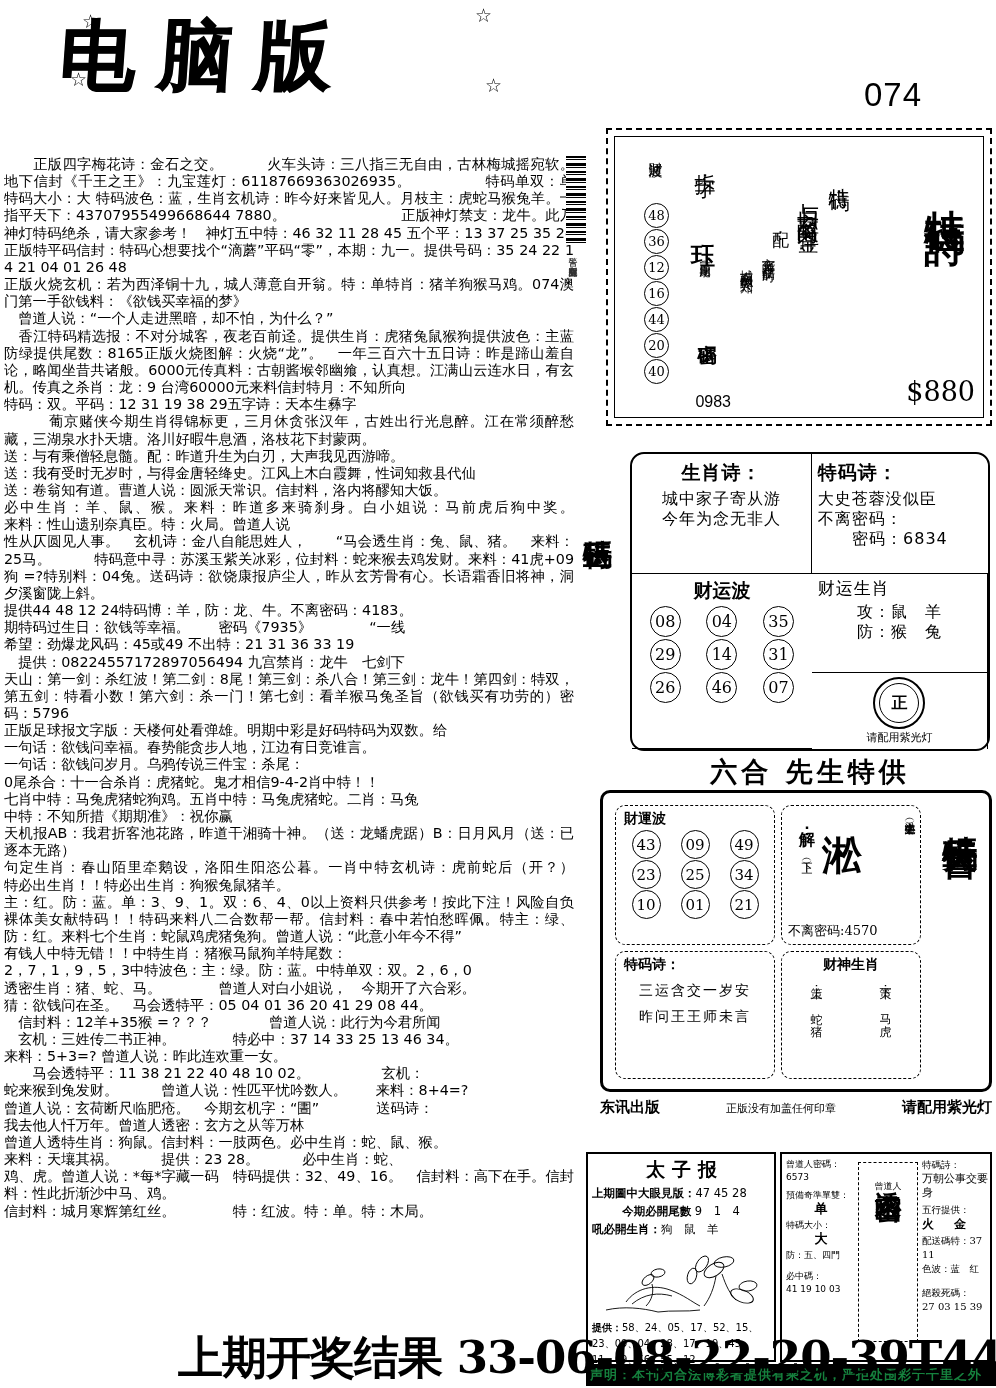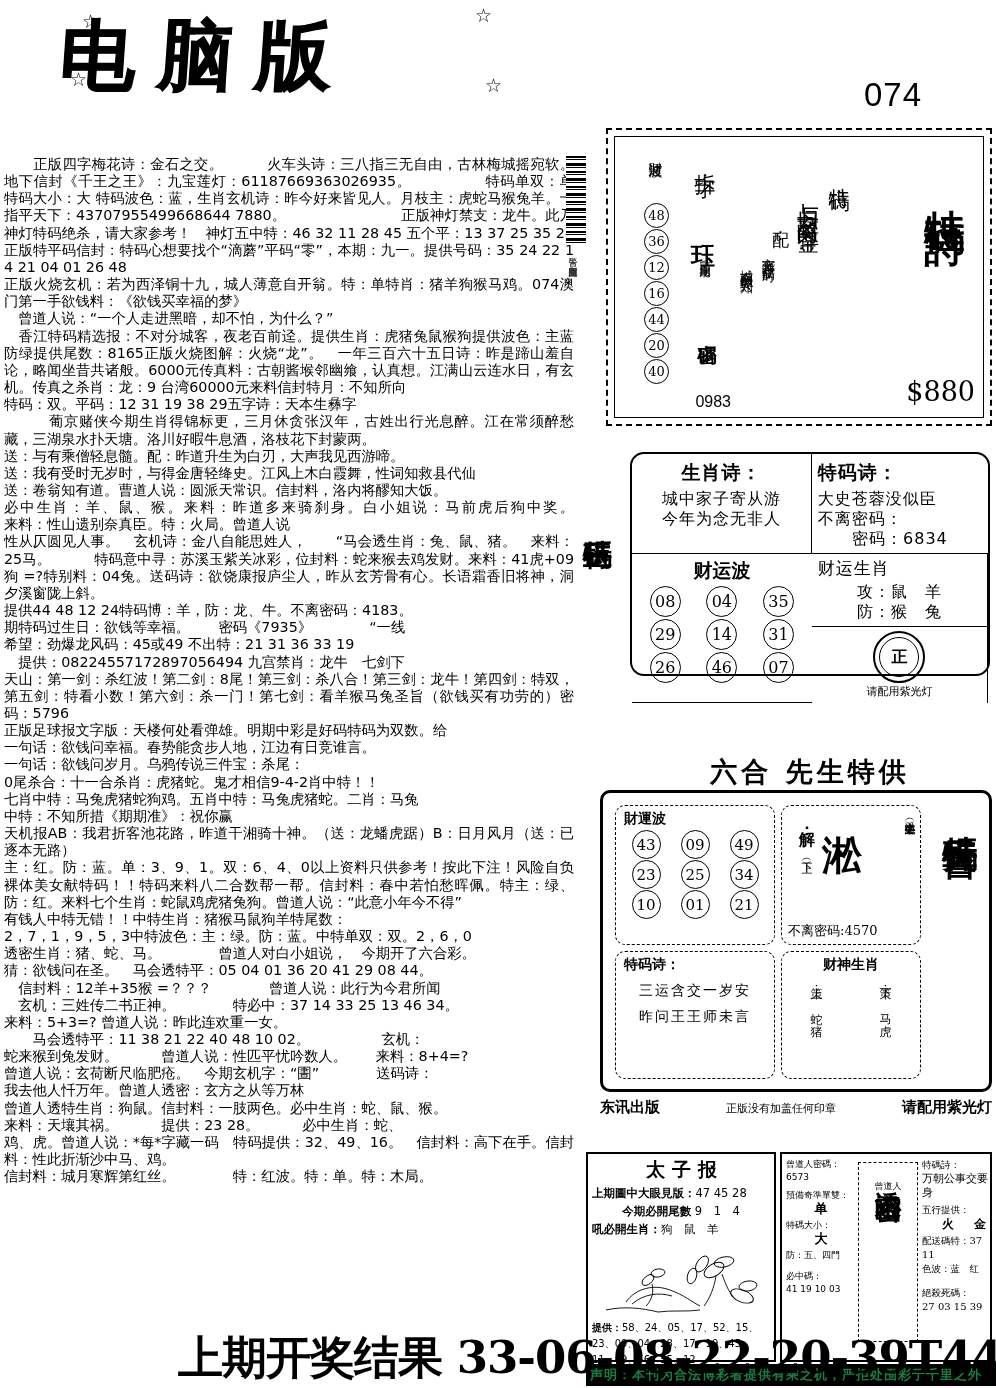--- a/index.html
+++ b/index.html
@@ -96,21 +96,21 @@
     width:23px;height:23px;border:1.4px solid #000;border-radius:50%;
     display:flex;align-items:center;justify-content:center;
     font-family:"DejaVu Serif","Liberation Serif",serif;font-size:13px;
   }
 
   
   #tmw-label{position:absolute;left:578px;top:516px;
     writing-mode:vertical-rl;text-orientation:upright;
     font-family:"DejaVu Serif","Liberation Serif",serif;
     font-size:29px;font-weight:bold;letter-spacing:2px;}
-  #tmw-card{left:630px;top:452px;width:360px;height:224px;}
+  #tmw-card{left:630px;top:452px;width:360px;height:299px;}
   .grid2{position:absolute;left:0;top:0;right:0;bottom:0;display:grid;
     grid-template-columns:1.02fr 1fr;grid-template-rows:1.28fr 1.05fr 0.72fr;}
   .cell{border-right:1.5px solid #000;border-bottom:1.5px solid #000;padding:4px 6px;box-sizing:border-box;}
   .cell.last-col{border-right:none;}
   .cell.last-row{border-bottom:none;}
   .cell h4{margin:2px 0 3px 0;font-size:19px;font-weight:bold;text-align:center;letter-spacing:1px;}
   .cell .ln{font-size:16px;text-align:center;letter-spacing:1px;line-height:20px;}
   .cell .ln.l{text-align:left;}
   .sx-title{font-size:19px;font-weight:bold;text-align:center;}
   .cyw-grid{display:grid;grid-template-columns:repeat(3,1fr);gap:2px;justify-items:center;margin-top:2px;}
@@ -165,21 +165,21 @@
 
   #tmh-card{left:780px;top:1152px;width:212px;height:210px;}
   .tmh-left{position:absolute;left:4px;top:4px;width:70px;font-size:9px;line-height:13px;}
   .tmh-left .v{text-align:center;font-size:13px;font-weight:bold;}
   .tmh-seal{position:absolute;left:76px;top:8px;width:58px;height:178px;border:1.5px dashed #000;}
   .tmh-seal .ch{writing-mode:vertical-rl;text-orientation:upright;
     font-family:"DejaVu Serif",serif;font-size:27px;font-weight:bold;
     margin:6px auto 0 auto;display:block;text-align:center;letter-spacing:3px;}
   .tmh-seal .who{font-size:9px;text-align:center;margin-top:2px;}
   .tmh-right{position:absolute;left:140px;top:4px;width:68px;font-size:9.5px;line-height:14px;}
-  .tmh-right .v{font-size:12px;font-weight:bold;text-align:right;letter-spacing:4px;}
+  .tmh-right .v{font-size:12px;font-weight:bold;text-align:left;letter-spacing:4px;}
   .tmh-right .num{font-family:"DejaVu Serif",serif;font-size:10px;}
 
   
   #decl{position:absolute;left:586px;top:1364px;width:410px;height:22px;
     background:#000;color:#15803d;font-size:13px;font-weight:bold;
     display:flex;align-items:center;padding-left:4px;box-sizing:border-box;letter-spacing:1px;overflow:hidden;}
 
   
   #overlay{
     position:absolute;left:178px;top:1332px;width:820px;height:52px;
@@ -219,20 +219,21 @@
       <p>希望：劲爆龙风码：45或49 不出特：21 31 36 33 19</p>
       <p>　提供：08224557172897056494 九宫禁肖：龙牛　七剑下</p>
       <p>天山：第一剑：杀红波！第二剑：8尾！第三剑：杀八合！第三剑：龙牛！第四剑：特双，第五剑：特看小数！第六剑：杀一门！第七剑：看羊猴马兔圣旨（欲钱买有功劳的）密码：5796</p>
       <p>正版足球报文字版：天楼何处看弹雄。明期中彩是好码特码为双数。给</p>
       <p>一句话：欲钱问幸福。春势能贪步人地，江边有日竞谁言。</p>
       <p>一句话：欲钱问岁月。乌鸦传说三件宝：杀尾：</p>
       <p>0尾杀合：十一合杀肖：虎猪蛇。鬼才相信9-4-2肖中特！！</p>
       <p>七肖中特：马兔虎猪蛇狗鸡。五肖中特：马兔虎猪蛇。二肖：马兔</p>
       <p>中特：不知所措《期期准》：祝你赢</p>
       <p>天机报AB：我君折客池花路，昨道干湘骑十神。（送：龙蟠虎踞）B：日月风月（送：已逐本无路）</p>
+      <p>句定生肖：春山陌里牵鹅设，洛阳生阳恣公暮。一肖中特玄机诗：虎前蛇后（开？）　　特必出生肖！！特必出生肖：狗猴兔鼠猪羊。</p>
       <p>主：红。防：蓝。单：3、9、1。双：6、4、0以上资料只供参考！按此下注！风险自负　　　裸体美女献特码！！特码来料八二合数帮一帮。信封料：春中若怕愁晖佩。特主：绿、防：红。来料七个生肖：蛇鼠鸡虎猪兔狗。曾道人说：“此意小年今不得”</p>
       <p>有钱人中特无错！！中特生肖：猪猴马鼠狗羊特尾数：</p>
       <p>2，7，1，9，5，3中特波色：主：绿。防：蓝。中特单双：双。2，6，0</p>
       <p>透密生肖：猪、蛇、马。　　　　曾道人对白小姐说，　今期开了六合彩。</p>
       <p>猜：欲钱问在圣。　马会透特平：05 04 01 36 20 41 29 08 44。</p>
       <p>　信封料：12羊+35猴 =？？？　　　　曾道人说：此行为今君所闻</p>
       <p>　玄机：三姓传二书正神。　　　　特必中：37 14 33 25 13 46 34。</p>
       <p>来料：5+3=? 曾道人说：昨此连欢重一女。</p>
       <p>　　马会透特平：11 38 21 22 40 48 10 02。　　　　　玄机：</p>
       <p>蛇来猴到兔发财。　　　曾道人说：性匹平忧吟数人。　　来料：8+4=?</p>

